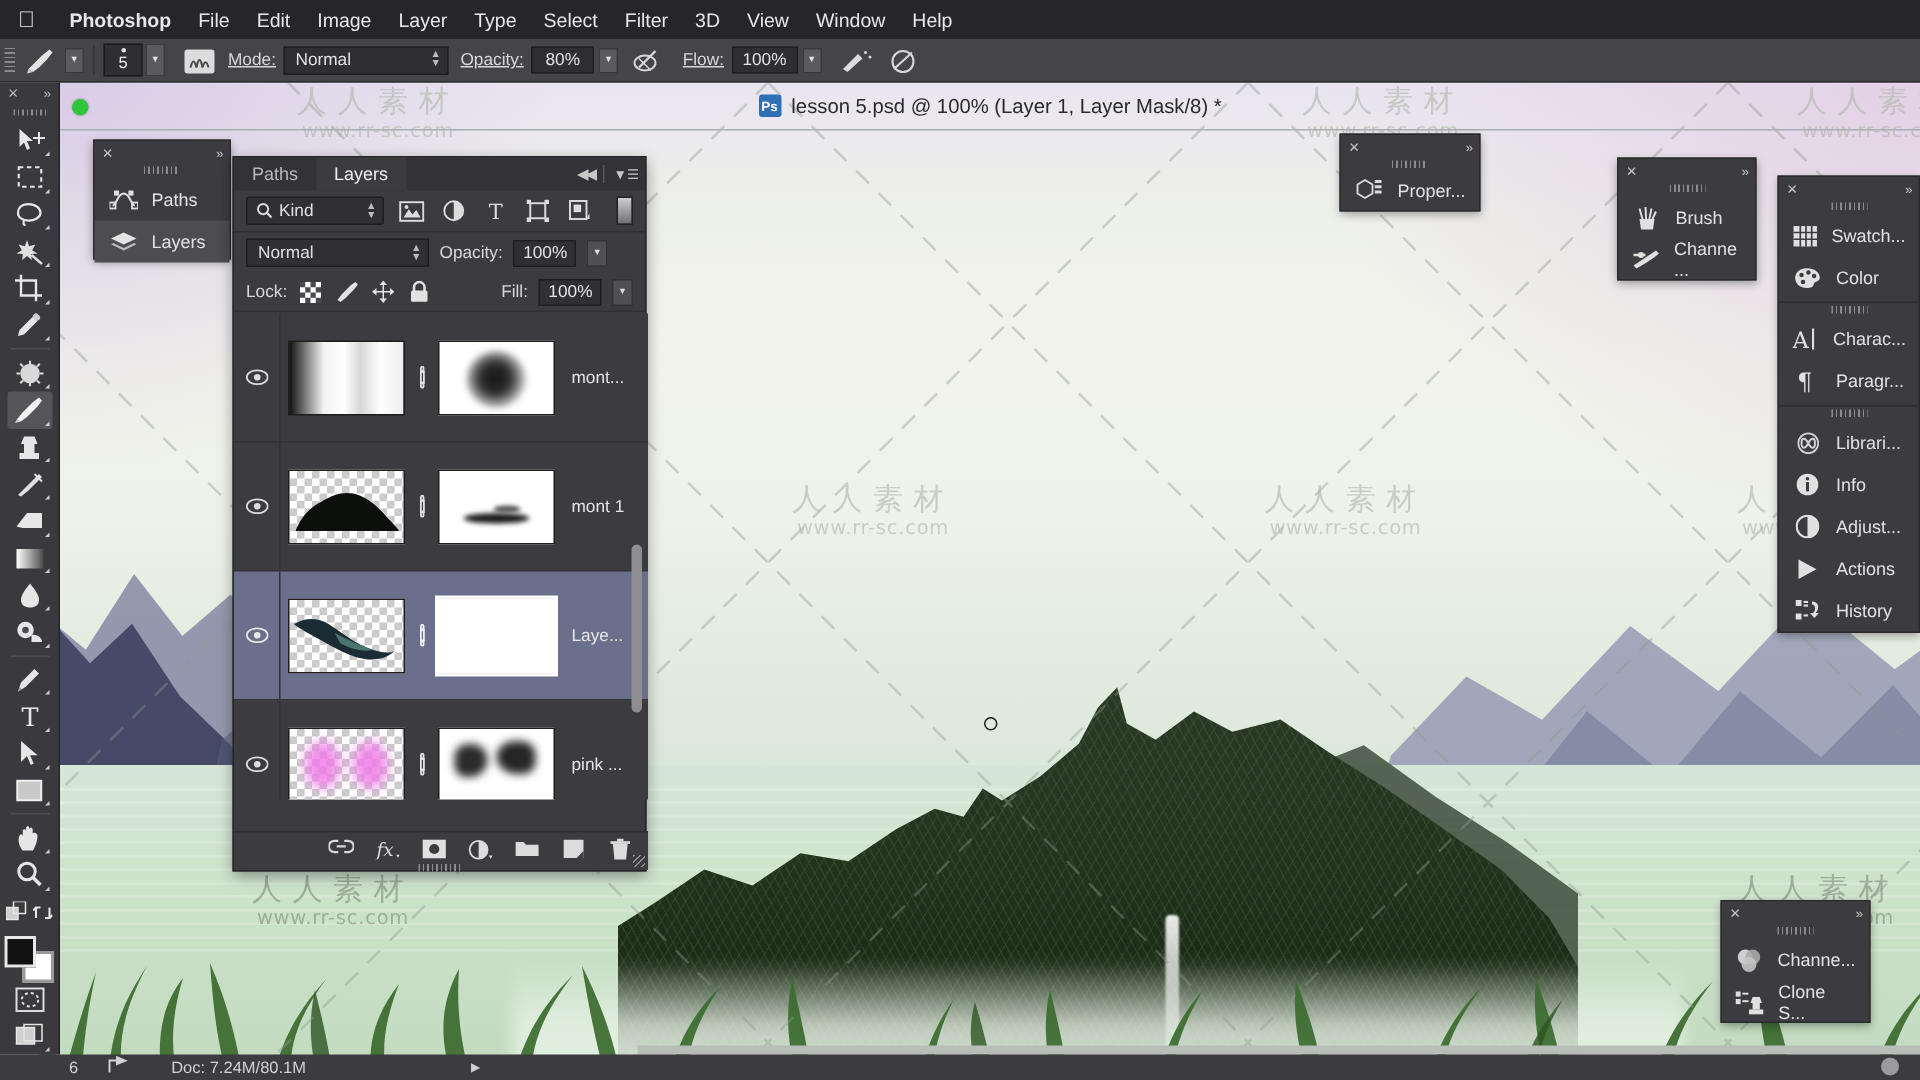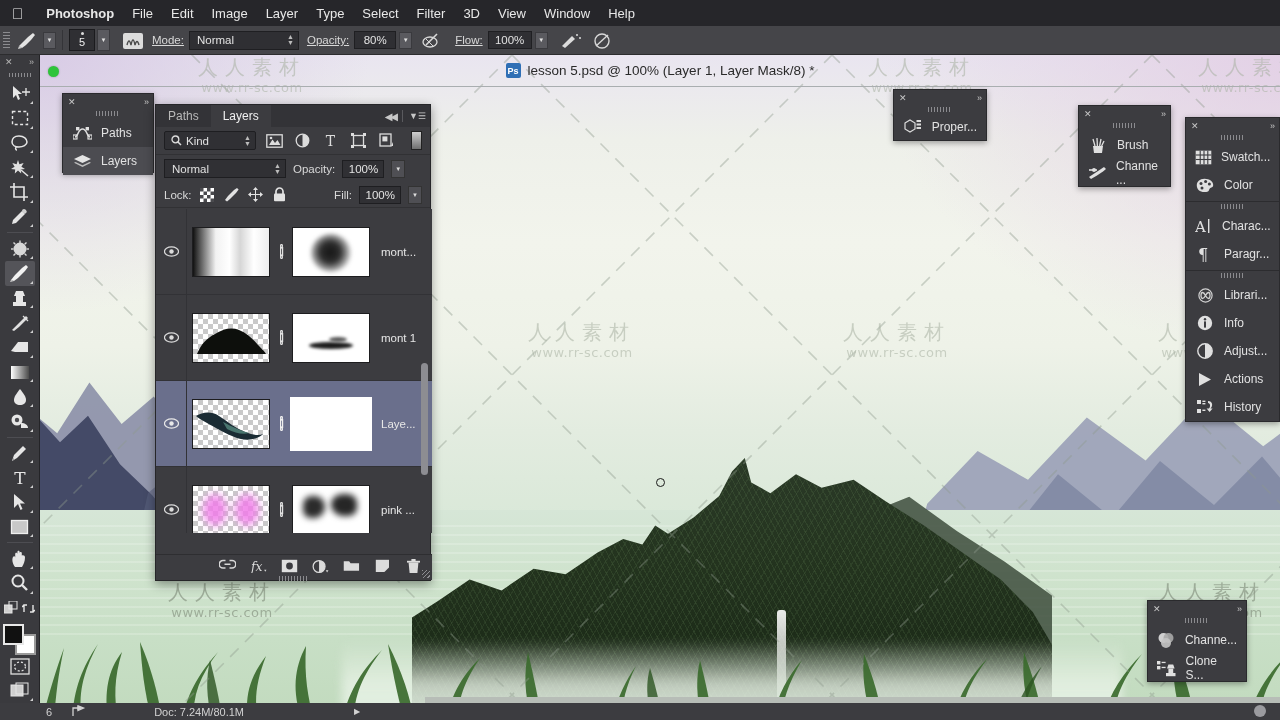--- a/index.html
+++ b/index.html
@@ -276,21 +276,21 @@
   .greendot{ position:absolute; left:48px; top:66px; width:11px;height:11px;border-radius:50%;
      background:#2fc43a; box-shadow:0 0 2px rgba(0,0,0,.3); z-index:22;}
 
   
   #statusbar{
     position:absolute; left:0; bottom:0; width:1280px; height:17px; background:#3c3c40;
     display:flex; align-items:center; color:#d2d2d2; font-size:11px; z-index:36;
   }
   #statusbar .zoomval{ margin-left:46px; }
   #statusbar .sharebtn{ margin-left:20px; font-size:11px;}
-  #statusbar .doc{ margin-left:66px; }
+  #statusbar .doc{ margin-left:26px; }
   #statusbar .playarrow{ margin-left:110px; font-size:8px;}
   #hscroll{ position:absolute; right:14px; bottom:3px; width:12px;height:12px;border-radius:50%;background:#9b9b9f; z-index:37;}
   #canvas-hbar{ position:absolute; left:425px; bottom:17px; width:855px; height:6px; background:#b7bdb7; z-index:25;}
 
   
   .brushcursor{ position:absolute; left:644px; top:423px; width:9px;height:9px;border:1px solid #1a1a1a;border-radius:50%; z-index:26;}
 </style>
 </head>
 <body>
 

